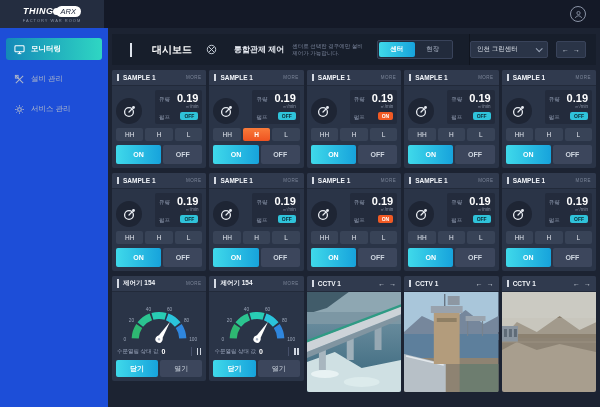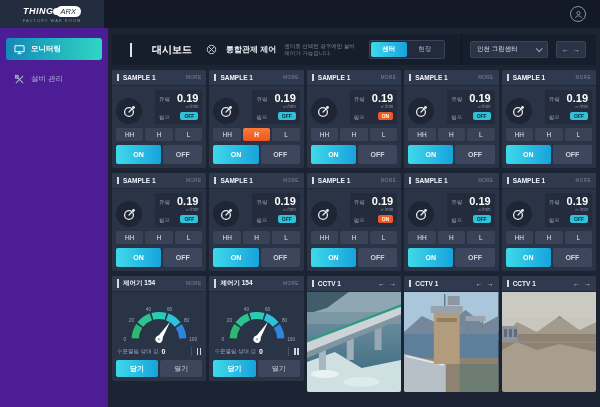--- a/index.html
+++ b/index.html
@@ -13,30 +13,30 @@
   .logo-line { display:flex; align-items:center; gap:2px; }
   .logo-thing { font-size:9px; font-weight:bold; font-style:italic; color:#fff; letter-spacing:.5px; }
   .logo-badge { background:#fff; color:#242d40; font-size:7.5px; font-weight:normal; font-style:italic; padding:1px 5px; border-radius:7px; position:relative; }
   .logo-badge::before { content:""; position:absolute; left:-3px; top:2px; width:7px; height:7px; background:#fff; border-radius:50%; }
   .logo-sub { font-size:4px; color:#8a93a6; letter-spacing:1px; margin-top:1px; }
   .header-right { flex:1; display:flex; align-items:center; justify-content:flex-end; padding-right:14px; }
   .user-btn { width:16px; height:16px; border-radius:50%; border:1px solid #8a93a6; display:flex; align-items:center; justify-content:center; background:transparent; cursor:pointer; }
 
   
   .body { flex:1; display:flex; min-height:0; }
-  .sidebar { width:108px; background:#4c1d95; padding-top:10px; flex:0 0 auto; }
+  .sidebar { width:108px; background:#1d4ed8; padding-top:10px; flex:0 0 auto; }
   .side-item { height:22px; margin:0 6px 8px; display:flex; align-items:center; gap:6px; padding-left:8px; border-radius:3px; font-size:7.5px; color:#aeb7c9; cursor:pointer; }
   .side-item.active { background:linear-gradient(90deg,#1489b8,#2fd6c3); color:#fff; font-weight:bold; }
   .side-icon { width:11px; height:11px; flex:0 0 auto; display:flex; }
   .main { flex:1; background:#1c2332; padding:6px 4px 0 4px; display:flex; flex-direction:column; min-width:0; }
 
   
   .topbar { height:31px; background:#171e2b; display:flex; align-items:center; margin-bottom:5px; }
   .page-title { font-size:10px; font-weight:bold; color:#fff; border-left:2px solid #dfe4ec; padding-left:20px; margin:0 14px 0 18px; }
-  .ctl-group { display:flex; align-items:flex-start; gap:9px; }
+  .ctl-group { display:flex; align-items:flex-start; gap:17px; }
   .ctl-label { font-size:8px; font-weight:bold; color:#e8ecf3; }
   .ctl-note { font-size:5.5px; line-height:7px; color:#79839a; margin-left:8px; }
   .toggle-wrap { display:flex; margin-left:14px; background:#222b3c; border:1px solid #39435a; border-radius:2px; padding:1px; }
   .toggle-btn { width:36px; height:15px; font-size:6.5px; color:#aeb7c9; background:transparent; border:none; cursor:pointer; border-radius:2px; }
   .toggle-btn.active { background:linear-gradient(90deg,#3fd9ea,#17a3dc); color:#fff; font-weight:bold; }
   .top-divider { width:1px; height:31px; background:#10151f; margin-left:16px; }
   .spacer { flex:1; }
   .site-select { width:78px; height:17px; background:#2a3447; border:1px solid #39435a; border-radius:2px; display:flex; align-items:center; justify-content:space-between; padding:0 6px; cursor:pointer; }
   .site-select span { font-size:6.5px; color:#dfe4ec; }
   .chevron { width:5px; height:5px; border-right:1px solid #9aa5b8; border-bottom:1px solid #9aa5b8; transform:rotate(45deg) translateY(-1px); }
@@ -128,20 +128,29 @@
         <span>모니터링</span>
       </div>
       <div class="side-item">
         <span class="side-icon">
           <svg width="11" height="11" viewBox="0 0 12 12">
               <path d="M2 2 L10 10 M10 2 L2 10" stroke="#aeb7c9" stroke-width="1.1" fill="none"></path>
               <rect x="1.5" y="1.5" width="3" height="3" fill="none" stroke="#aeb7c9" stroke-width="1"></rect>
             </svg>
         </span>
         <span>설비 관리</span>
+      </div>
+      <div class="side-item">
+        <span class="side-icon">
+          <svg width="11" height="11" viewBox="0 0 12 12">
+              <circle cx="6" cy="6" r="2" fill="none" stroke="#aeb7c9" stroke-width="1.1"></circle>
+              <path d="M6 1.2 V2.8 M6 9.2 V10.8 M1.2 6 H2.8 M9.2 6 H10.8 M2.6 2.6 L3.7 3.7 M8.3 8.3 L9.4 9.4 M9.4 2.6 L8.3 3.7 M3.7 8.3 L2.6 9.4" stroke="#aeb7c9" stroke-width="1"></path>
+            </svg>
+        </span>
+        <span>서비스 관리</span>
       </div>
     </div>
 
     <div class="main">
 
       <div class="topbar">
         <span class="page-title">대시보드</span>
         <div class="ctl-group">
           <svg width="11" height="11" viewBox="0 0 12 12">
             <circle cx="6" cy="6" r="4.6" fill="none" stroke="#cfd6e0" stroke-width="1"></circle>

